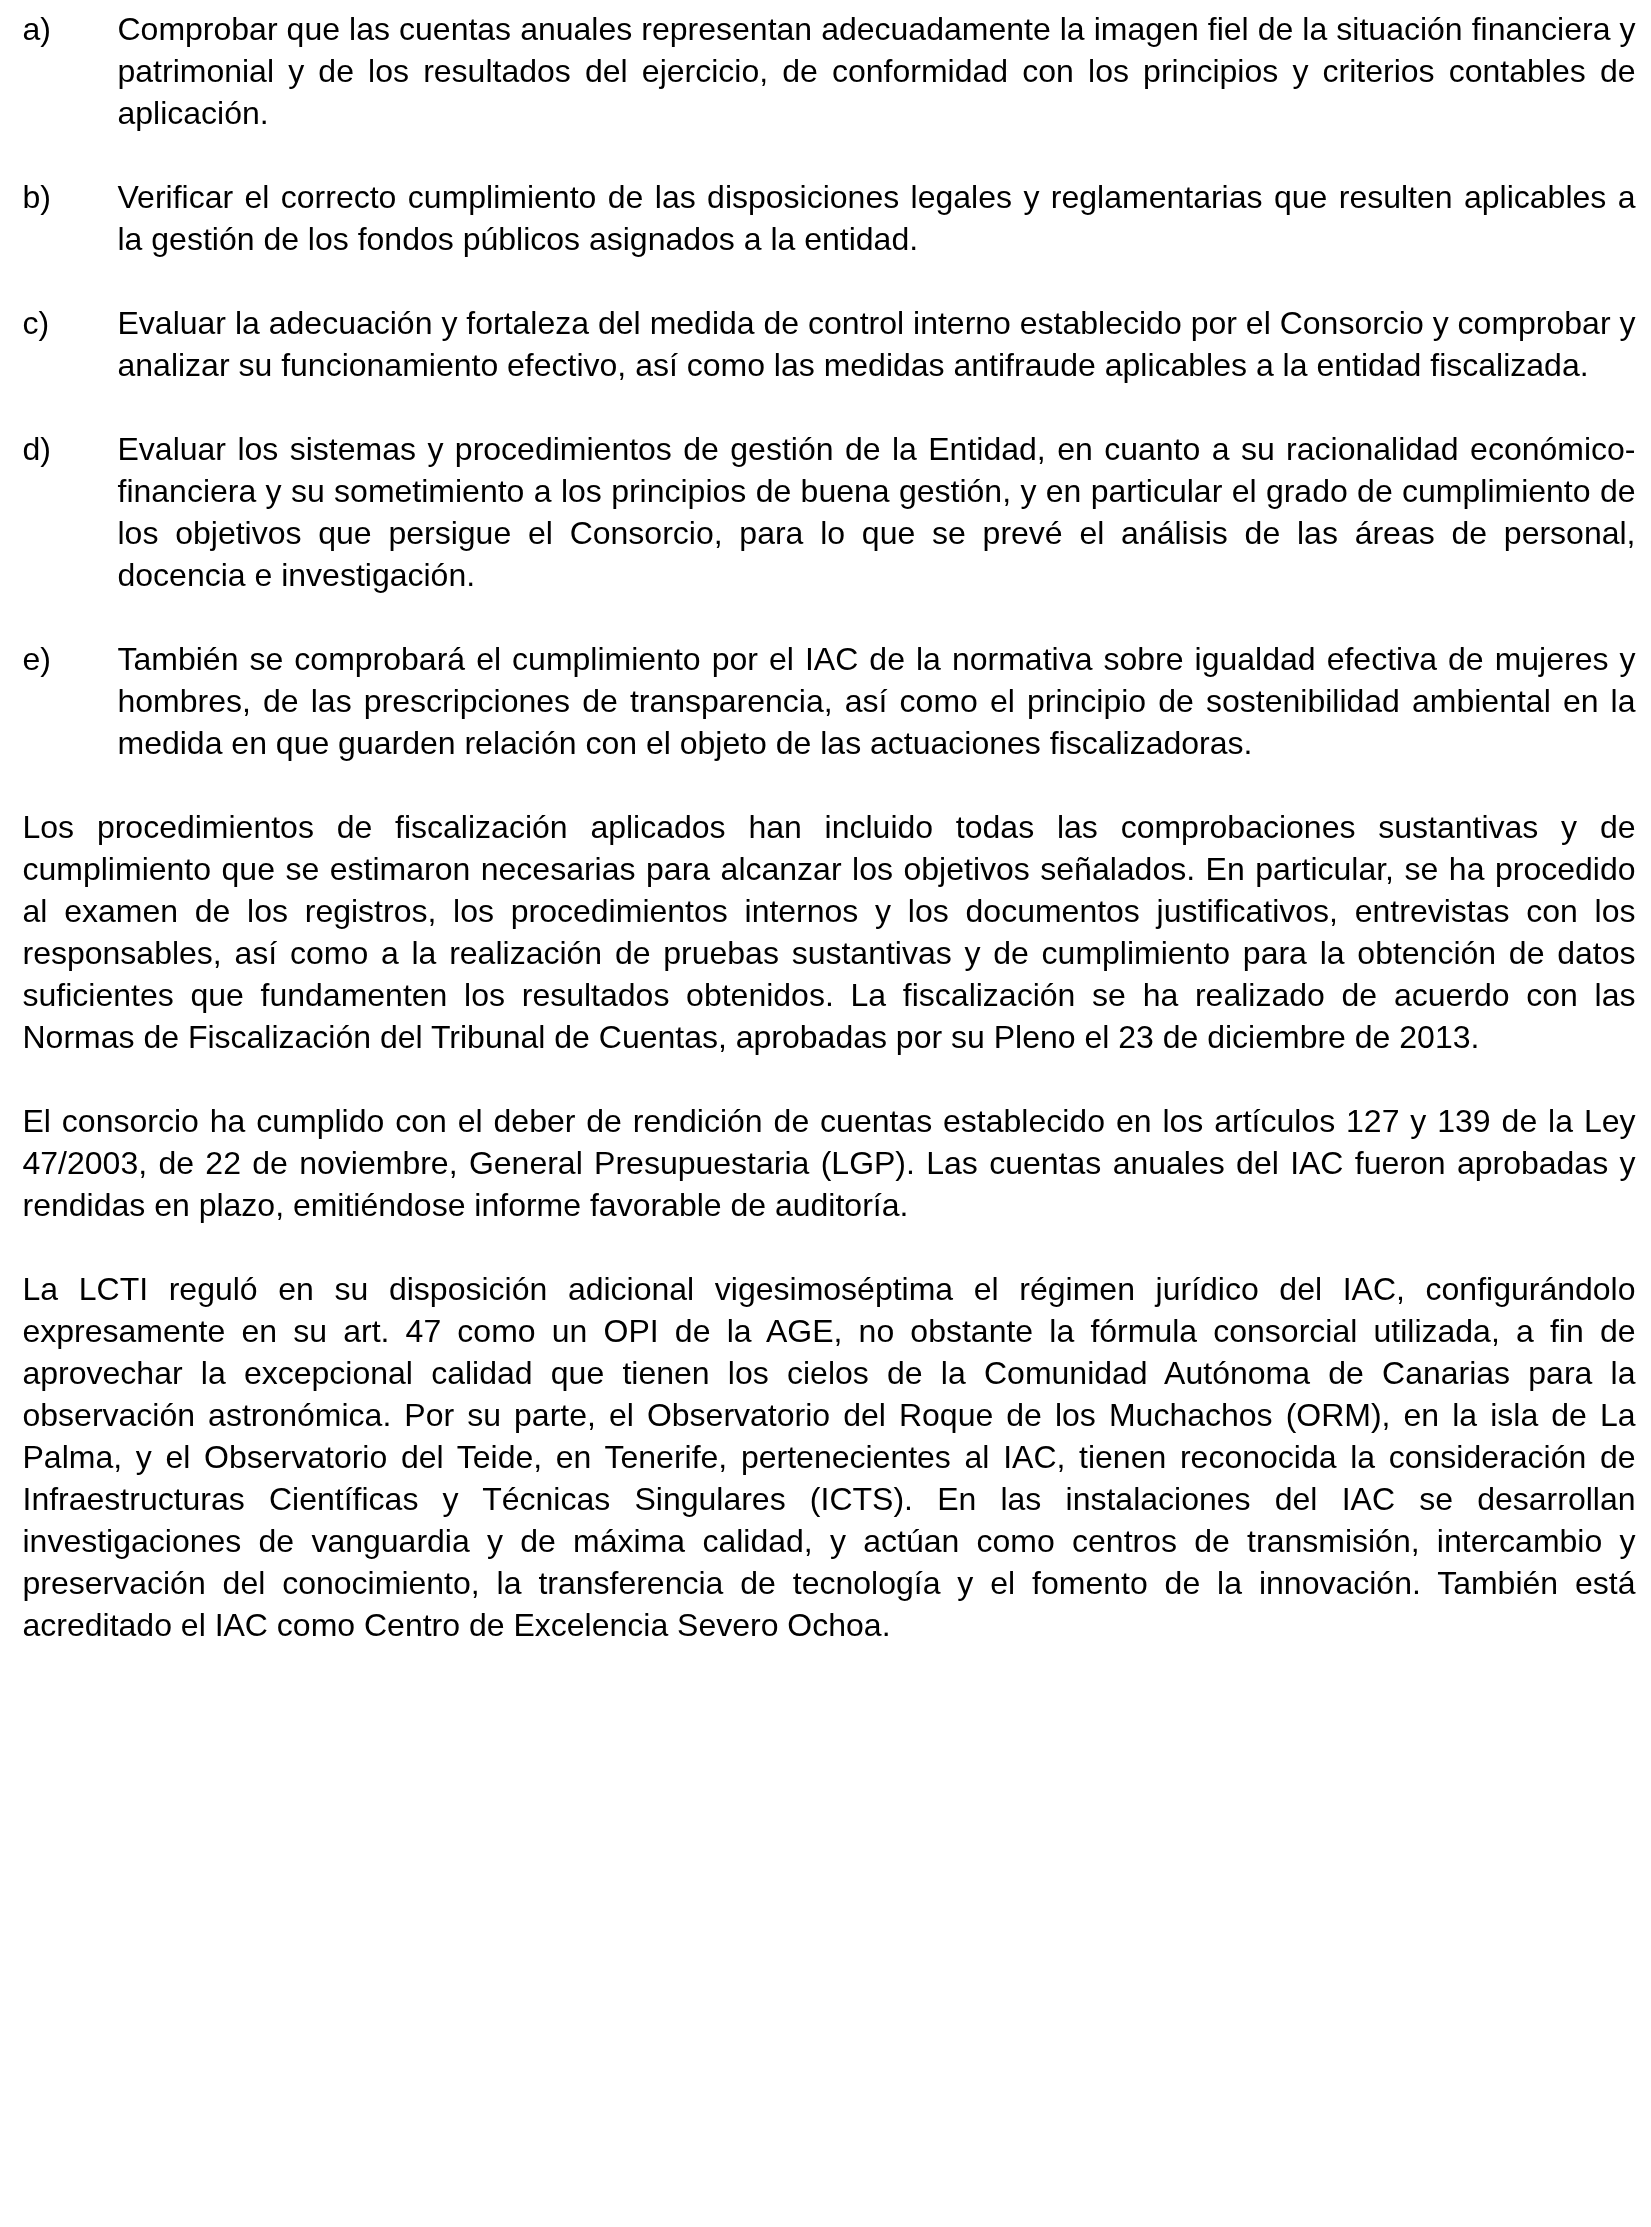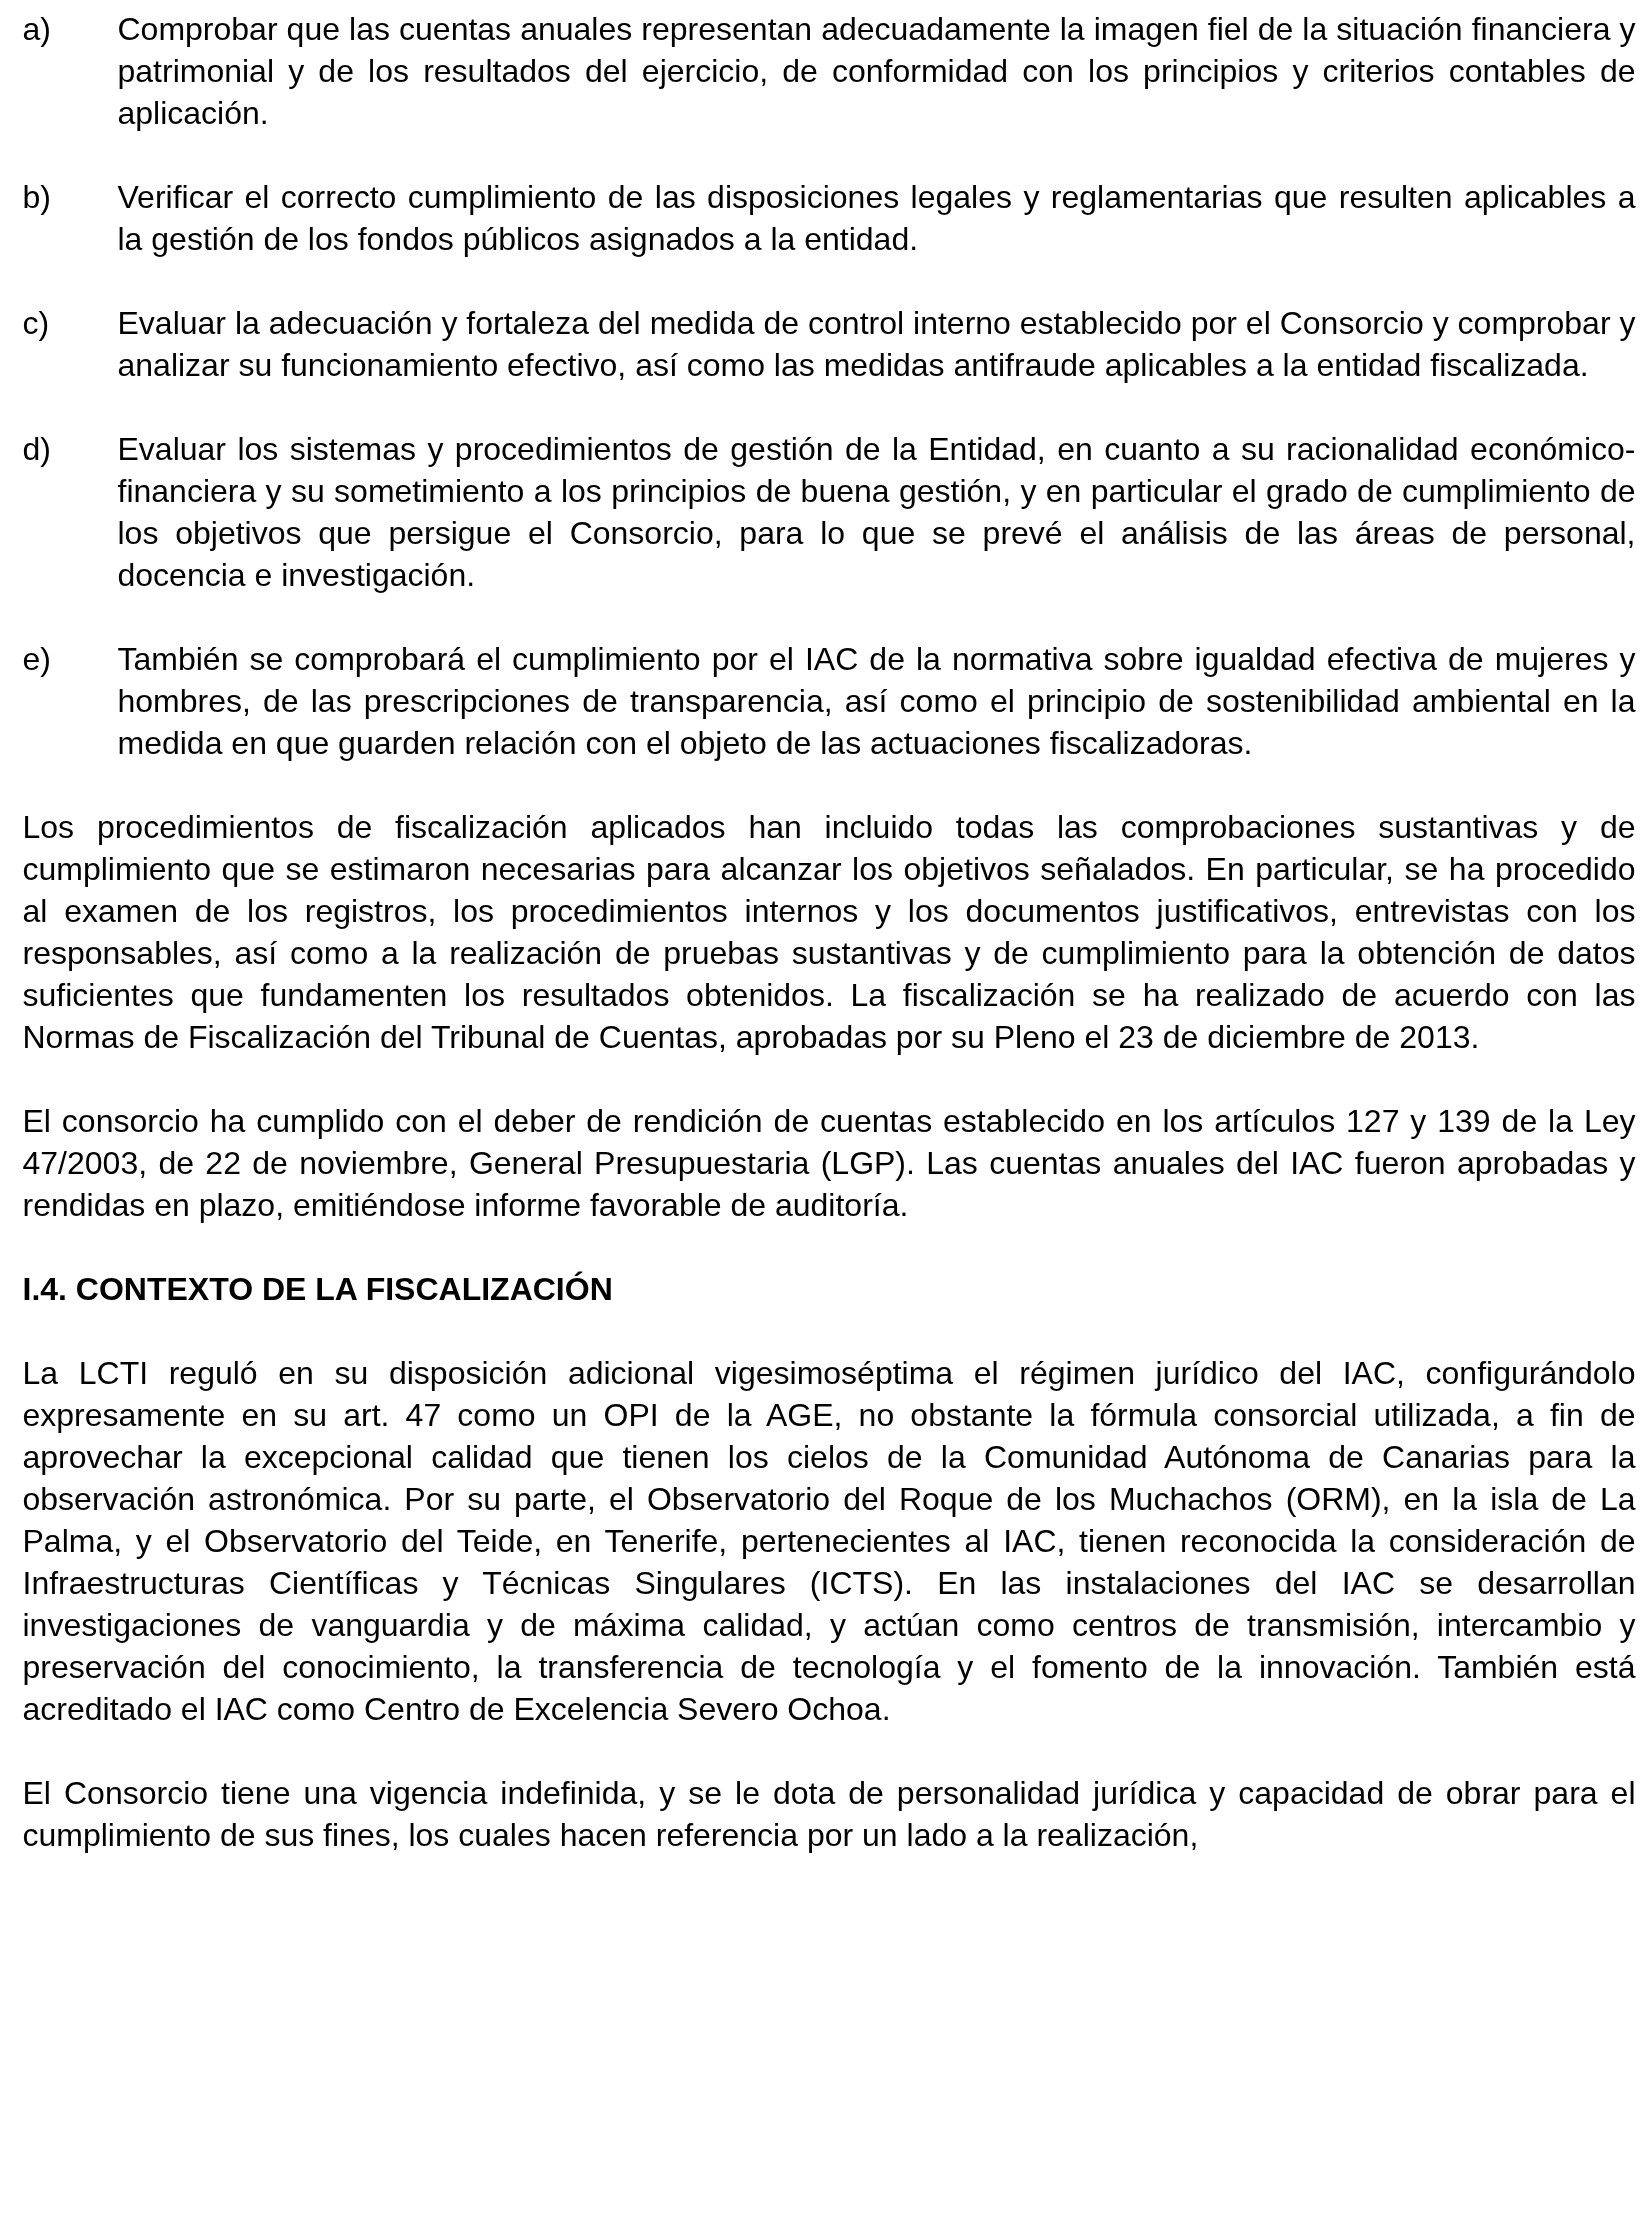--- a/index.html
+++ b/index.html
@@ -78,19 +78,17 @@
   </div>
 
   <div class="item">
     <span class="label">e)</span>
     <span class="text">También se comprobará el cumplimiento por el IAC de la normativa sobre igualdad efectiva de mujeres y hombres, de las prescripciones de transparencia, así como el principio de sostenibilidad ambiental en la medida en que guarden relación con el objeto de las actuaciones fiscalizadoras.</span>
   </div>
 
   <p class="para">Los procedimientos de fiscalización aplicados han incluido todas las comprobaciones sustantivas y de cumplimiento que se estimaron necesarias para alcanzar los objetivos señalados. En particular, se ha procedido al examen de los registros, los procedimientos internos y los documentos justificativos, entrevistas con los responsables, así como a la realización de pruebas sustantivas y de cumplimiento para la obtención de datos suficientes que fundamenten los resultados obtenidos. La fiscalización se ha realizado de acuerdo con las Normas de Fiscalización del Tribunal de Cuentas, aprobadas por su Pleno el 23 de diciembre de 2013.</p>
   <p class="para">El consorcio ha cumplido con el deber de rendición de cuentas establecido en los artículos 127 y 139 de la Ley 47/2003, de 22 de noviembre, General Presupuestaria (LGP). Las cuentas anuales del IAC fueron aprobadas y rendidas en plazo, emitiéndose informe favorable de auditoría.</p>
 
-  <h2 class="heading">I.4. CONTEXTO DE LA FISCALIZACIÓN</h2>
 
   <p class="para">La LCTI reguló en su disposición adicional vigesimoséptima el régimen jurídico del IAC, configurándolo expresamente en su art. 47 como un OPI de la AGE, no obstante la fórmula consorcial utilizada, a fin de aprovechar la excepcional calidad que tienen los cielos de la Comunidad Autónoma de Canarias para la observación astronómica. Por su parte, el Observatorio del Roque de los Muchachos (ORM), en la isla de La Palma, y el Observatorio del Teide, en Tenerife, pertenecientes al IAC, tienen reconocida la consideración de Infraestructuras Científicas y Técnicas Singulares (ICTS). En las instalaciones del IAC se desarrollan investigaciones de vanguardia y de máxima calidad, y actúan como centros de transmisión, intercambio y preservación del conocimiento, la transferencia de tecnología y el fomento de la innovación. También está acreditado el IAC como Centro de Excelencia Severo Ochoa.</p>
-  <p class="para last">El Consorcio tiene una vigencia indefinida, y se le dota de personalidad jurídica y capacidad de obrar para el cumplimiento de sus fines, los cuales hacen referencia por un lado a la realización,</p>
 
 </div>
 
 
 </body></html>

